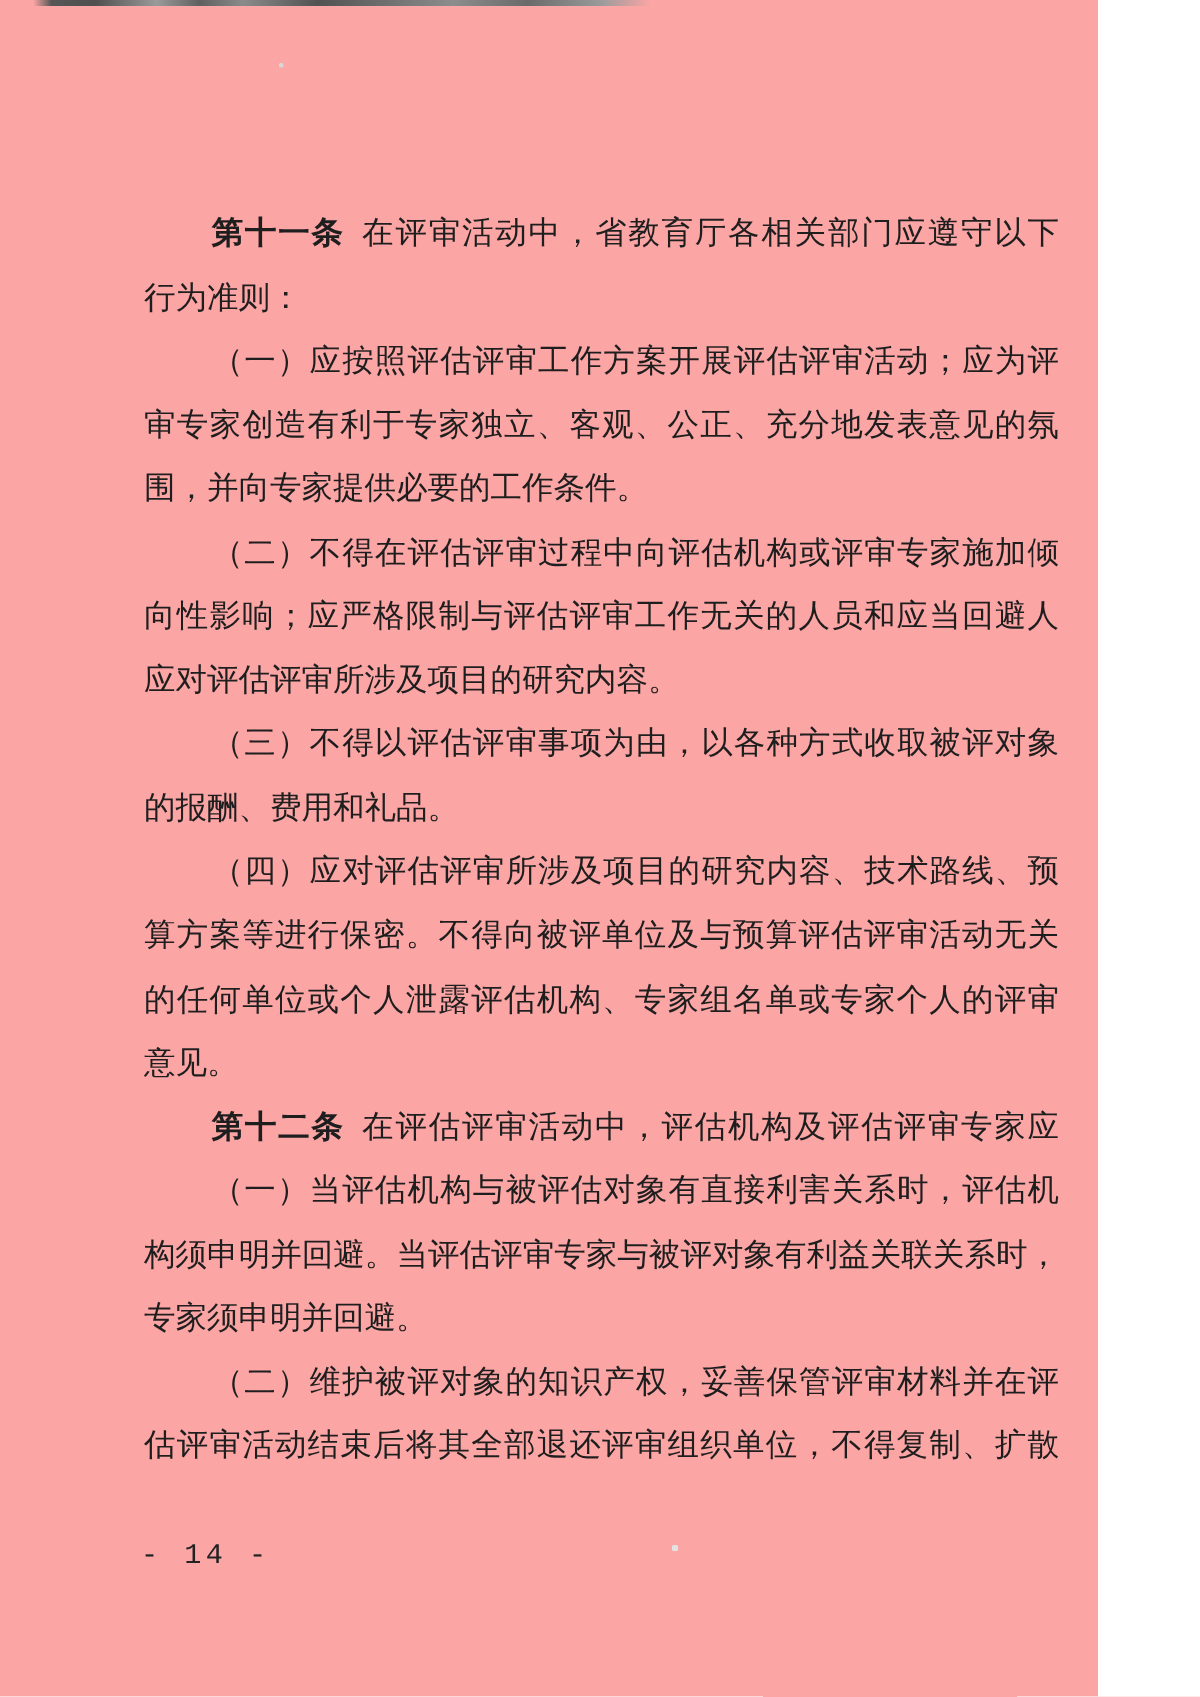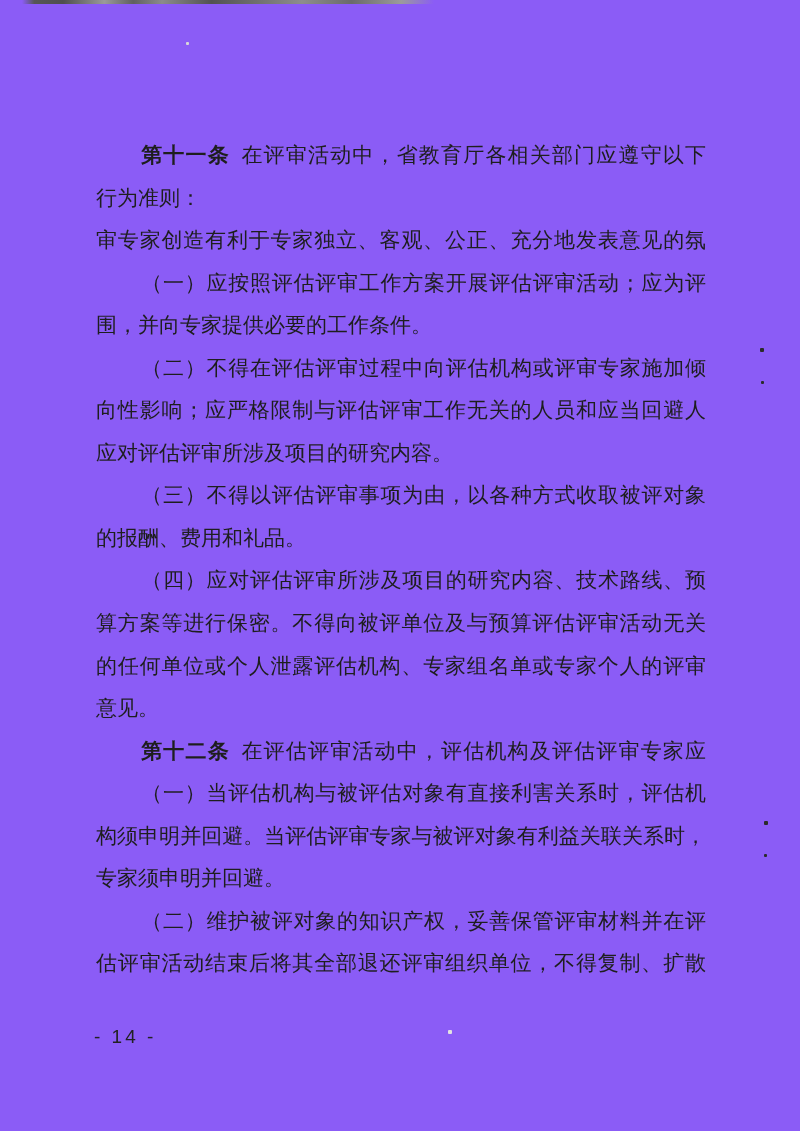--- a/index.html
+++ b/index.html
@@ -1,19 +1,19 @@
 <!DOCTYPE html>
 <html><head>
 <meta charset="utf-8">
 <style>
   html,body{margin:0;padding:0;background:#ffffff;}
   .page{
     position:relative;
-    width:800px;height:1131px;
-    background:#8b5cf6;
+    width:732px;height:1131px;
+    background:#fca5a5;
     overflow:hidden;
     font-family:"Liberation Serif","DejaVu Serif",serif;
     color:#1e1e1e;
   }
   .scan-strip{
     position:absolute;top:0;left:22px;width:412px;height:4px;
     background:linear-gradient(90deg,
       rgba(90,90,90,0) 0%, #565656 3%, #4f4f4f 10%, #9a9a9a 20%,
       #606060 27%, #8b8b8b 34%, #525252 46%, #6f6f6f 57%,
       #8d8d8d 68%, #6a6a6a 80%, #9b9b9b 92%, rgba(150,150,150,0) 100%);
@@ -22,38 +22,38 @@
     position:absolute;left:96px;top:134px;width:610px;
     font-size:21px;line-height:42.55px;
   }
   .para{margin:0;padding:0;}
   .line{height:42.55px;overflow:visible;}
   .line.fill{text-align:justify;text-align-last:justify;}
   .line.indent{text-indent:2.15em;}
   .bold{font-weight:bold;margin-right:0.55em;}
   .pagenum{
     position:absolute;left:94px;top:1026px;
-    font-family:Liberation Sans, sans-serif;
+    font-family:Liberation Mono, monospace;
     font-size:19px;letter-spacing:3px;color:#222222;
   }
   .speck{position:absolute;border-radius:1px;}
 </style>
 </head>
 <body>
 
 <div class="page">
   <div class="scan-strip"></div>
   <div class="doc">
       <div class="para">
         <div class="line fill indent"><span class="bold">第十一条</span>在评审活动中，省教育厅各相关部门应遵守以下</div>
         <div class="line">行为准则：</div>
       </div>
       <div class="para">
+        <div class="line fill indent">（一）应按照评估评审工作方案开展评估评审活动；应为评</div>
         <div class="line fill">审专家创造有利于专家独立、客观、公正、充分地发表意见的氛</div>
-        <div class="line fill indent">（一）应按照评估评审工作方案开展评估评审活动；应为评</div>
         <div class="line">围，并向专家提供必要的工作条件。</div>
       </div>
       <div class="para">
         <div class="line fill indent">（二）不得在评估评审过程中向评估机构或评审专家施加倾</div>
         <div class="line fill">向性影响；应严格限制与评估评审工作无关的人员和应当回避人</div>
         <div class="line">应对评估评审所涉及项目的研究内容。</div>
       </div>
       <div class="para">
         <div class="line fill indent">（三）不得以评估评审事项为由，以各种方式收取被评对象</div>
         <div class="line">的报酬、费用和礼品。</div>

